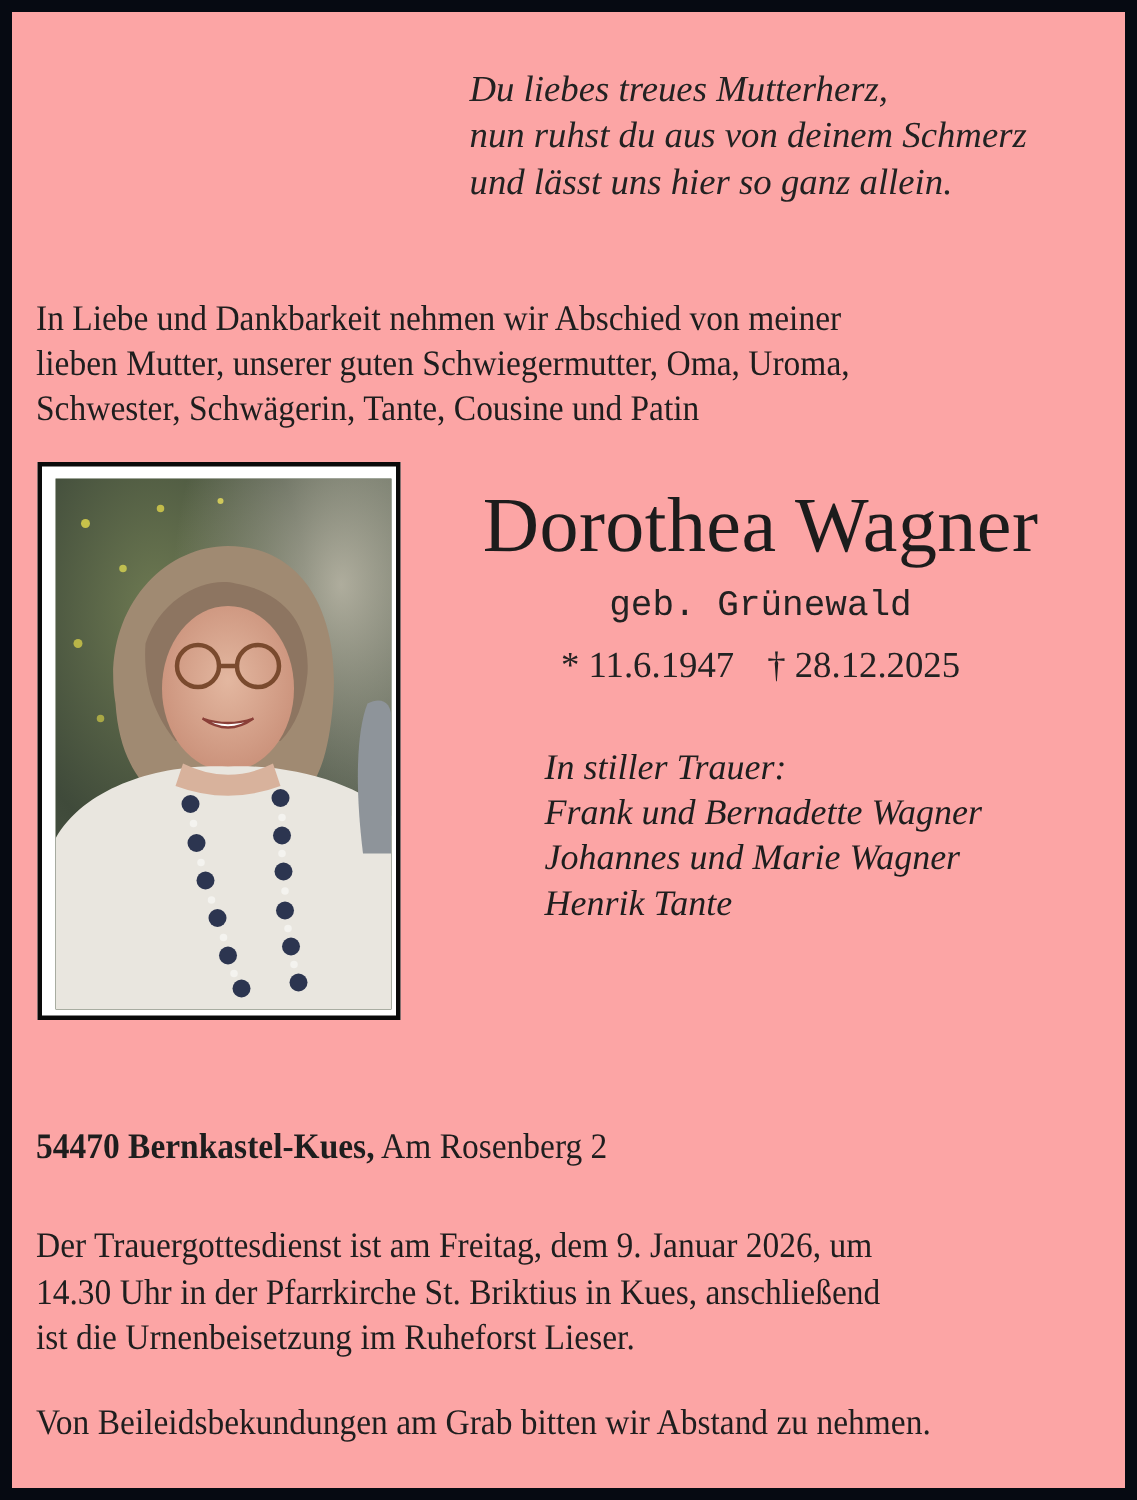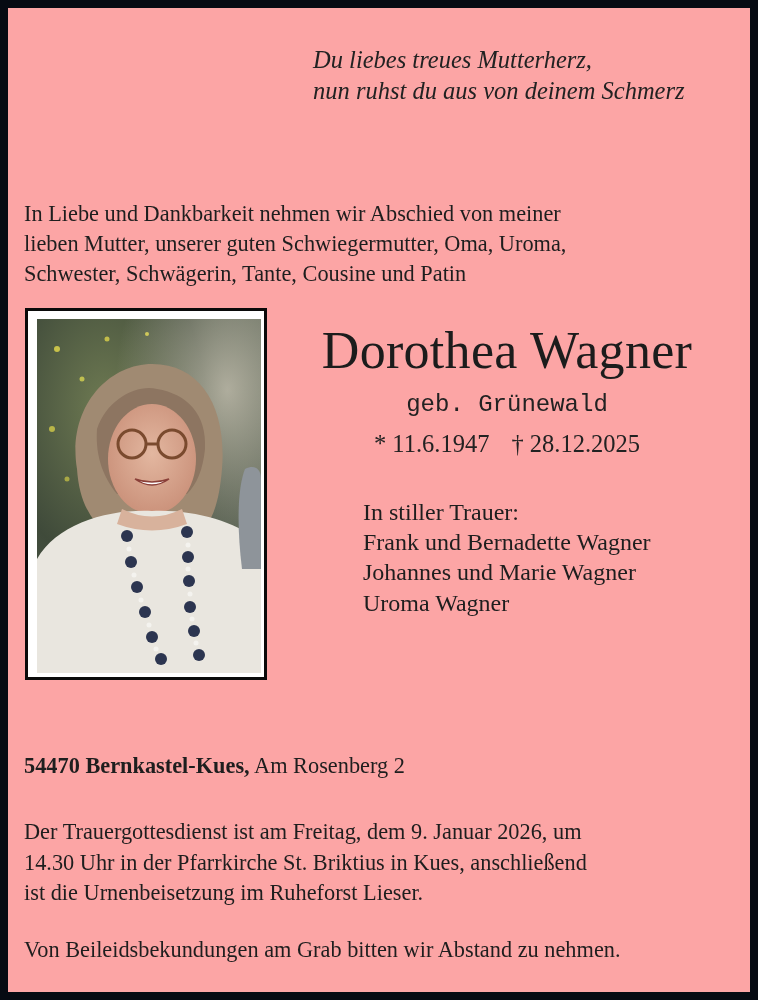--- a/index.html
+++ b/index.html
@@ -9,34 +9,35 @@
   .poem { position:absolute; left:305px; top:36px; font-style:italic; font-size:24.5px; line-height:31px; color:#222; }
   .poem div { white-space:nowrap; }
   .intro { position:absolute; left:16px; top:190px; font-size:24px; line-height:30px; color:#1e1e1e;
            transform:scaleX(0.93); transform-origin:left top; white-space:nowrap; }
   .photo-frame { position:absolute; left:17px; top:300px; width:242px; height:372px; border:3px solid #0a0a0a; box-sizing:border-box; background:#fff; }
   .photo { position:absolute; left:9px; top:8px; width:224px; height:354px; overflow:hidden; background:#54614a; }
   .name { position:absolute; left:272px; top:313px; width:454px; text-align:center; font-weight:normal; font-size:52px; line-height:60px; color:#1c1c1c; letter-spacing:0.3px; white-space:nowrap; }
   .maiden { position:absolute; left:272px; top:382px; width:454px; text-align:center; font-size:24px; line-height:30px; color:#222;font-family:Liberation Mono, monospace; }
   .dates { position:absolute; left:272px; top:420px; width:454px; text-align:center; font-size:24.5px; line-height:32px; color:#222; white-space:nowrap; }
   .dates .sep { display:inline-block; width:22px; }
-  .mourners { position:absolute; left:355px; top:489px; font-size:24px; line-height:30.2px; color:#1e1e1e; white-space:nowrap; }
+  .mourners { position:absolute; left:355px; top:489px; font-size:24px; line-height:30.2px; color:#1e1e1e; white-space:nowrap;font-style:italic; }
   .address { position:absolute; left:16px; top:742px; font-size:24px; line-height:30px; color:#1e1e1e; transform:scaleX(0.93); transform-origin:left top; white-space:nowrap; }
   .address b { font-weight:bold; }
   .service { position:absolute; left:16px; top:808px; font-size:24px; line-height:30.5px; color:#1e1e1e; transform:scaleX(0.93); transform-origin:left top; white-space:nowrap; }
   .note { position:absolute; left:16px; top:926px; font-size:24px; line-height:30px; color:#1e1e1e; transform:scaleX(0.93); transform-origin:left top; white-space:nowrap; }
 </style>
 </head>
 <body>
 
 <div class="page">
 
   <div class="poem">
     <div>Du liebes treues Mutterherz,</div>
     <div>nun ruhst du aus von deinem Schmerz</div>
+    <div>und lässt uns hier so ganz allein.</div>
   </div>
 
   <div class="intro">
     <div>In Liebe und Dankbarkeit nehmen wir Abschied von meiner</div>
     <div>lieben Mutter, unserer guten Schwiegermutter, Oma, Uroma,</div>
     <div>Schwester, Schwägerin, Tante, Cousine und Patin</div>
   </div>
 
   <div class="photo-frame">
     <div class="photo">
@@ -107,21 +108,21 @@
   <div class="name">Dorothea Wagner</div>
   <div class="maiden">geb. Grünewald</div>
   <div class="dates">
     <span>* 11.6.1947</span><span class="sep"></span><span>† 28.12.2025</span>
   </div>
 
   <div class="mourners">
     <div>In stiller Trauer:</div>
     <div>Frank und Bernadette Wagner</div>
     <div>Johannes und Marie Wagner</div>
-    <div>Uroma Wagner</div>
+    <div>Henrik Tante</div>
   </div>
 
   <div class="address">
     <b>54470 Bernkastel-Kues,</b><span> Am Rosenberg 2</span>
   </div>
 
   <div class="service">
     <div>Der Trauergottesdienst ist am Freitag, dem 9. Januar 2026, um</div>
     <div>14.30 Uhr in der Pfarrkirche St. Briktius in Kues, anschließend</div>
     <div>ist die Urnenbeisetzung im Ruheforst Lieser.</div>

